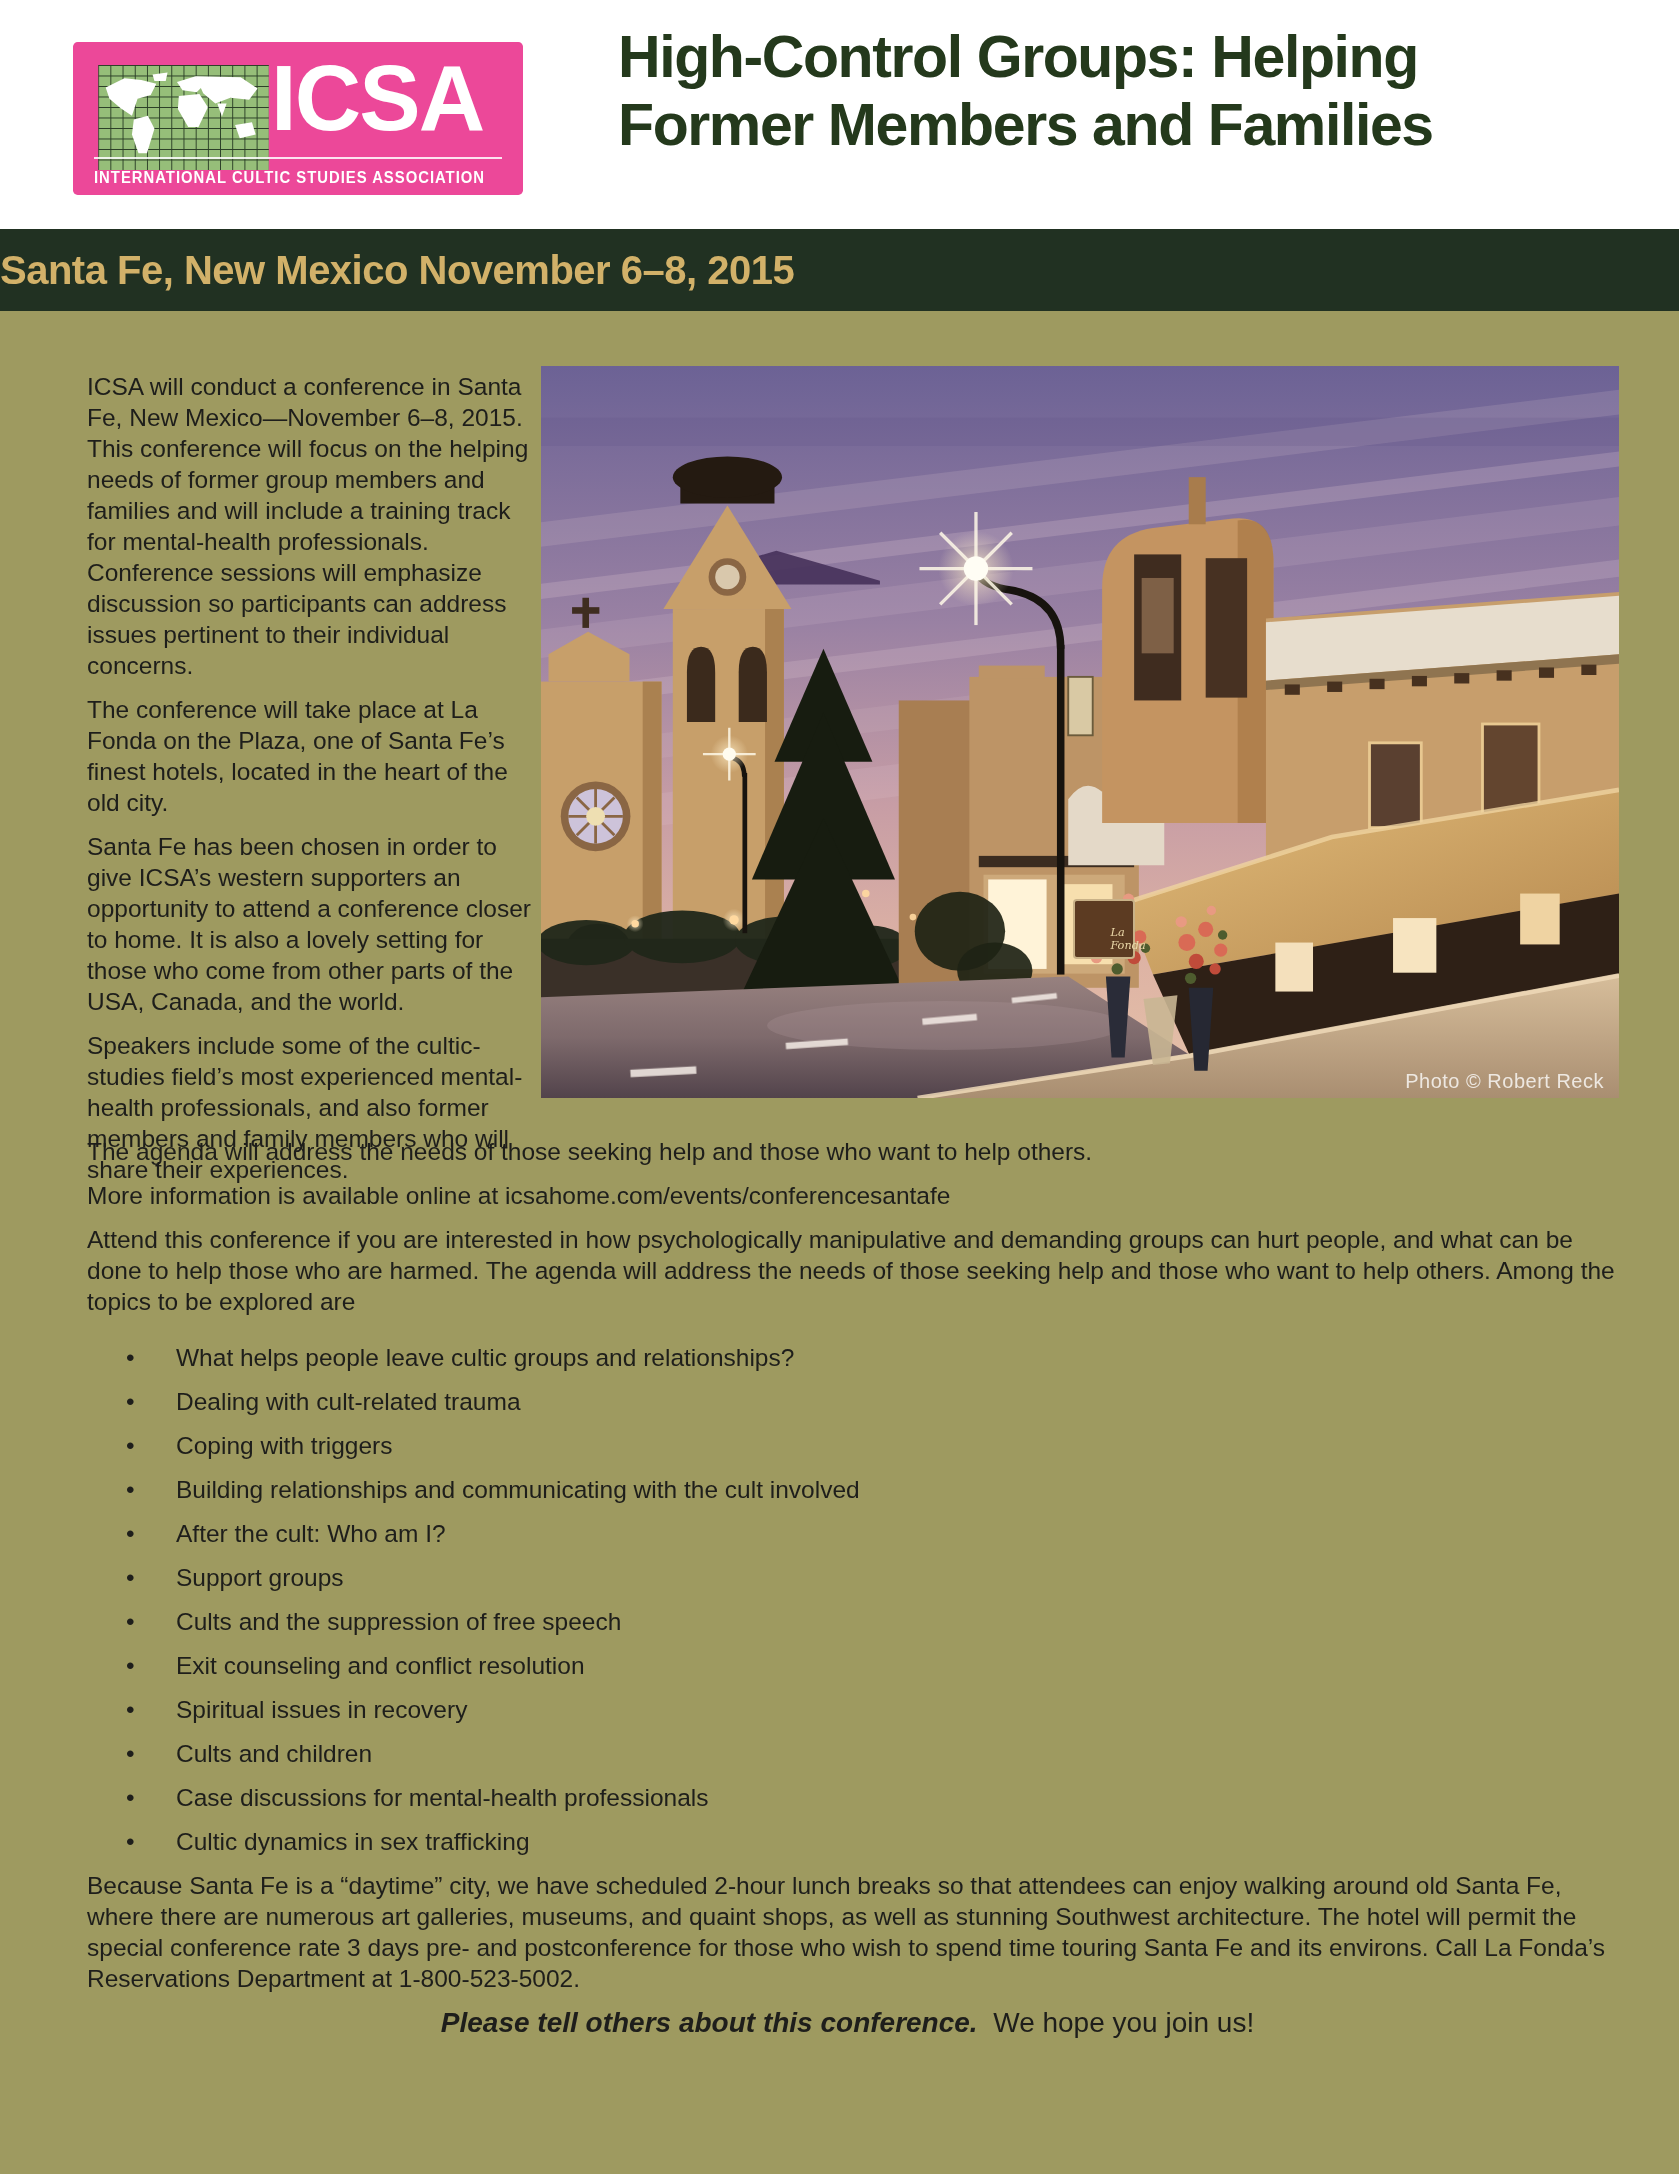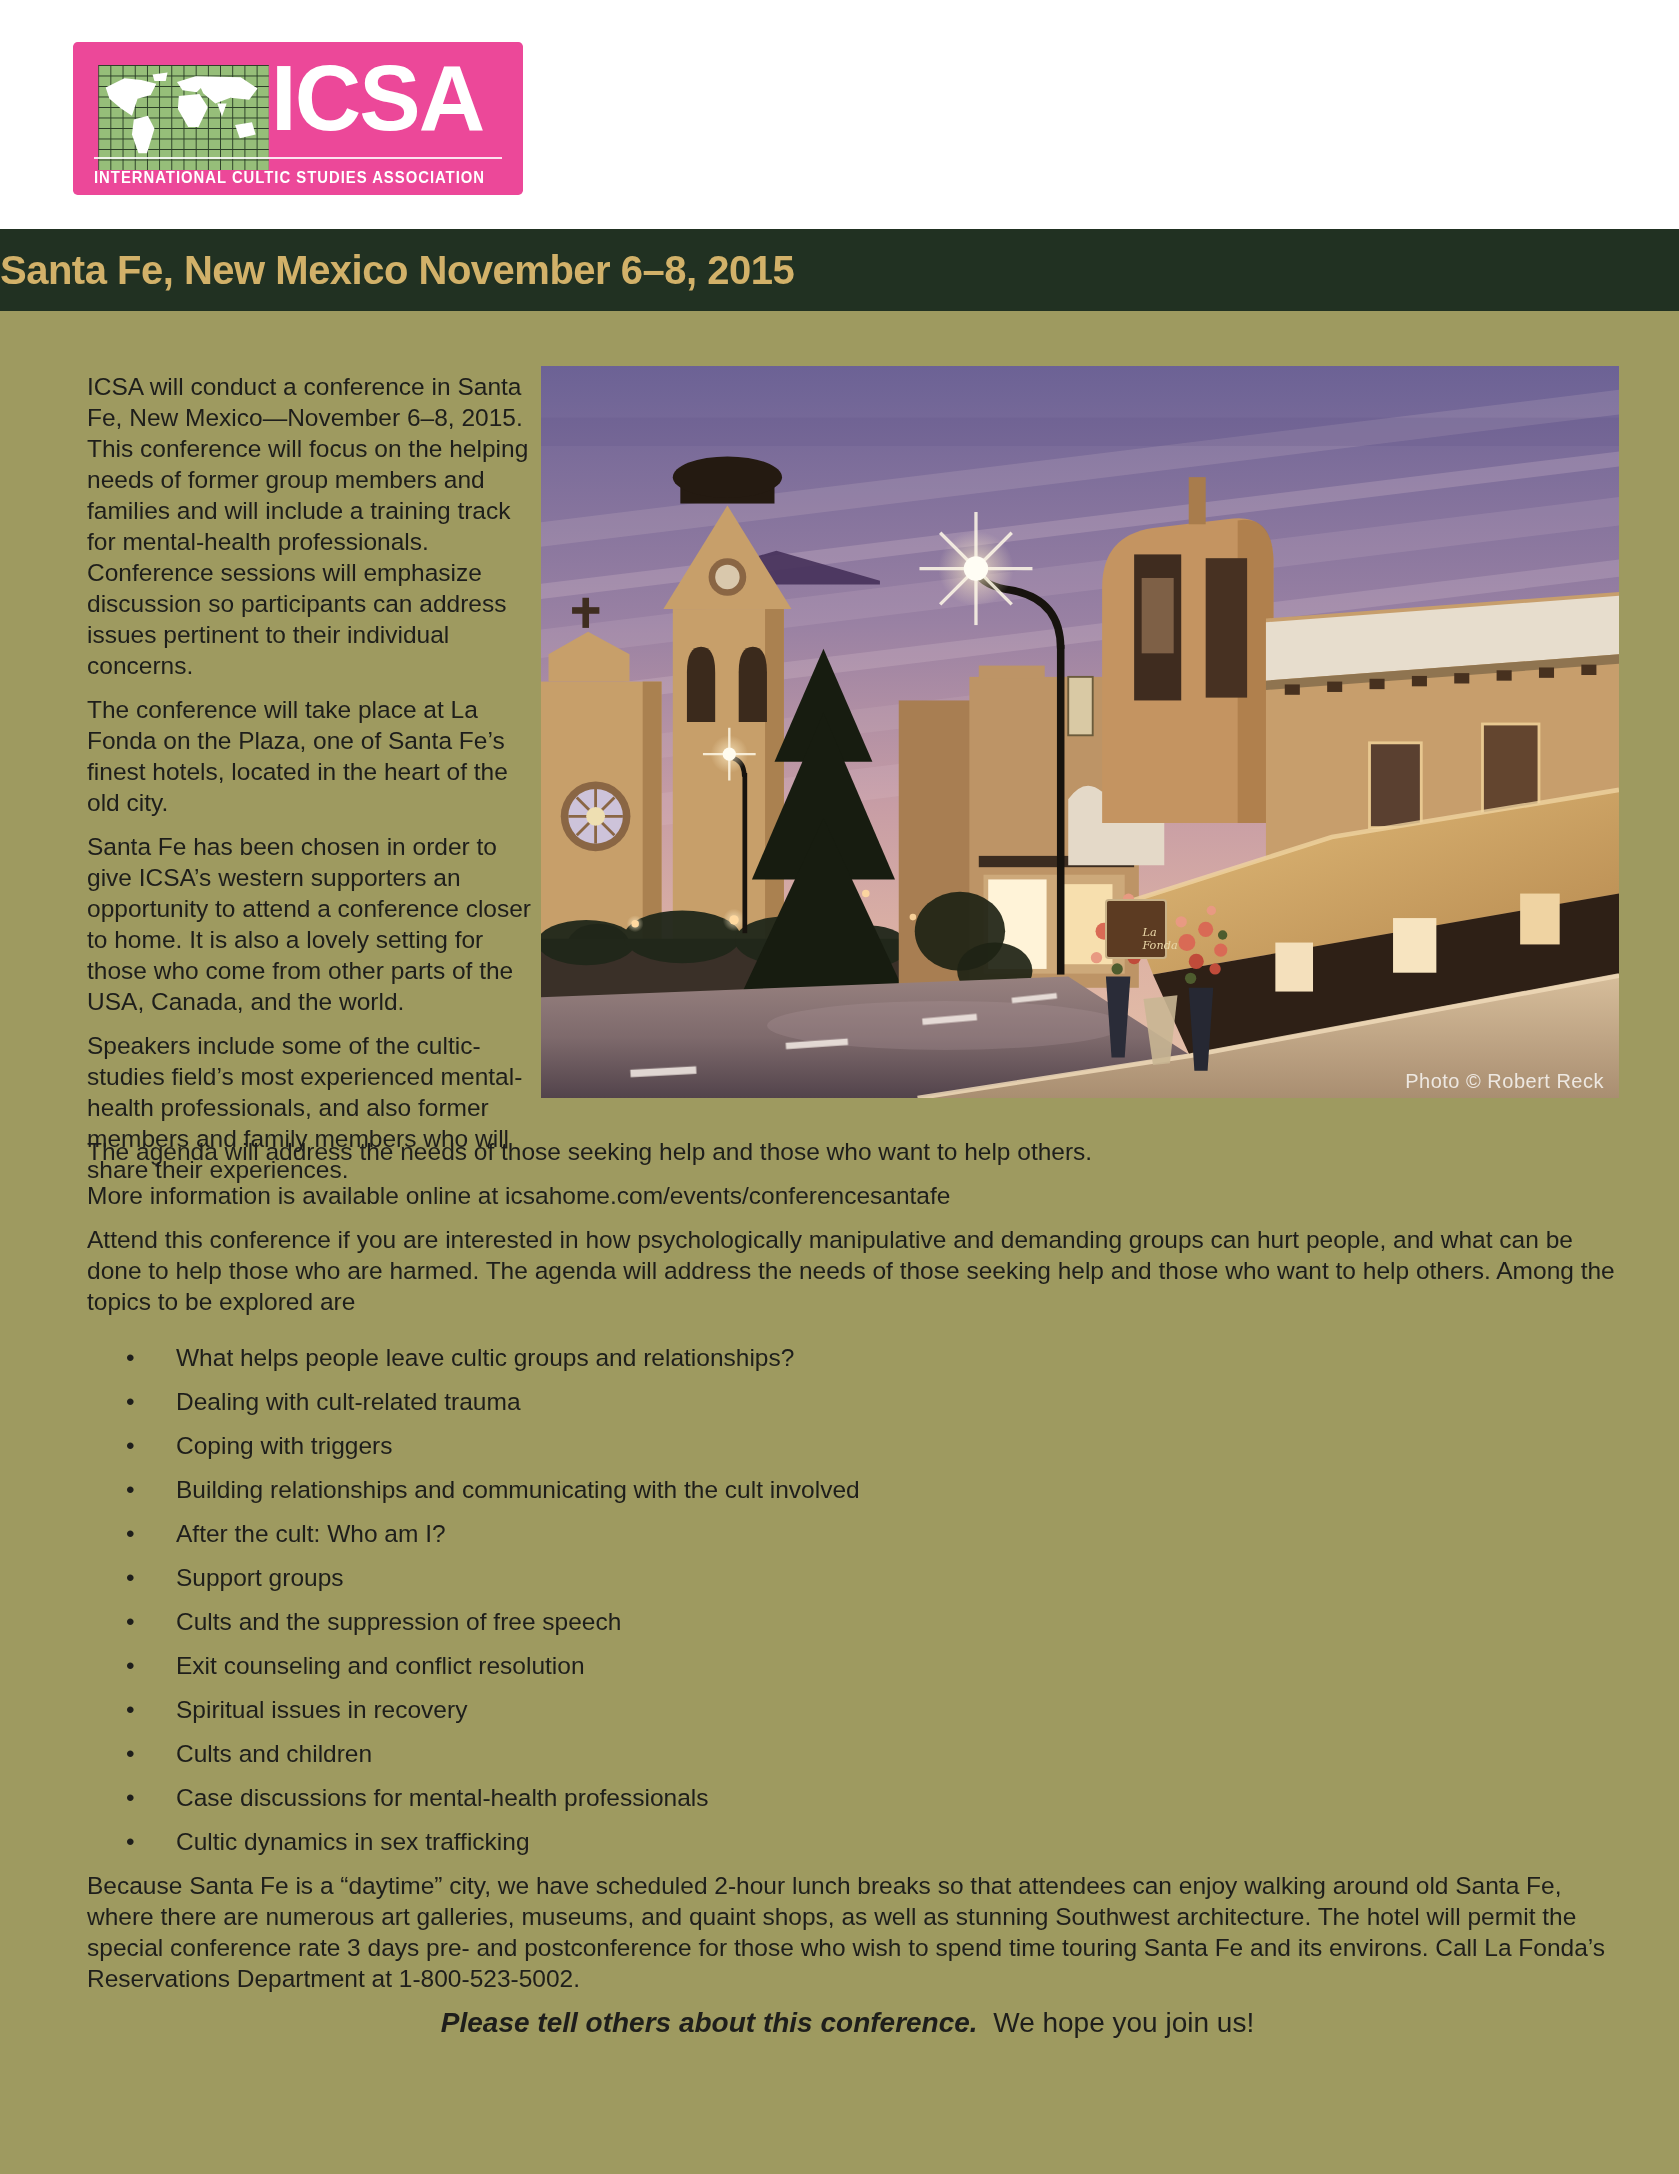--- a/index.html
+++ b/index.html
@@ -57,21 +57,21 @@
   
   .photo {
     position:absolute; left:541px; top:55px; width:1078px; height:732px;
   }
   .photo svg.scene { display:block; width:1078px; height:732px; }
   .photo-caption {
     position:absolute; right:15px; bottom:4.7px;
     font-size:20px; color:rgba(255,255,255,.78); letter-spacing:0.5px;
   }
   .lafonda-sign {
-    position:absolute; left:564px; top:533px; width:62px; height:60px;
+    position:absolute; left:532px; top:533px; width:62px; height:60px;
     background:#5c3b22; border:2.8px solid #c9b288; border-radius:3.8px;
     box-sizing:border-box;
     display:flex; align-items:flex-end; justify-content:center;
     padding-bottom:4.7px;
     color:#ead7a8; font-size:11.3px; font-style:italic;
     font-family:"DejaVu Serif", serif;
     padding-left:48px;
   }
   
   .topics { margin:24.5px 0 0 0; padding:0; list-style:none; }
@@ -109,20 +109,21 @@
         <path d="M86 33 L108 31 L117 45 L107 66 L96 66 L85 47 Z"></path>
         <path d="M104 12 L152 13 L170 25 L161 37 L141 35 L125 41 L112 30 Z"></path>
         <path d="M127 41 L137 41 L132 55 Z"></path>
         <path d="M146 64 L164 61 L168 74 L151 78 Z"></path>
       </g>
     </svg>
     <div class="acronym">ICSA</div>
     <div class="divider"></div>
     <div class="name">INTERNATIONAL CULTIC STUDIES ASSOCIATION</div>
   </div>
+  <div class="page-title">High-Control Groups: Helping Former Members and Families</div>
 </div>
 
 <div class="banner">
   <div class="banner-text">Santa Fe, New Mexico November 6–8, 2015</div>
 </div>
 
 <div class="main">
 
   <div class="intro-col">
     <p>ICSA will conduct a conference in Santa Fe, New Mexico—November 6–8, 2015. This conference will focus on the helping needs of former group members and families and will include a training track for mental-health professionals. Conference sessions will emphasize discussion so participants can address issues pertinent to their individual concerns.</p>

